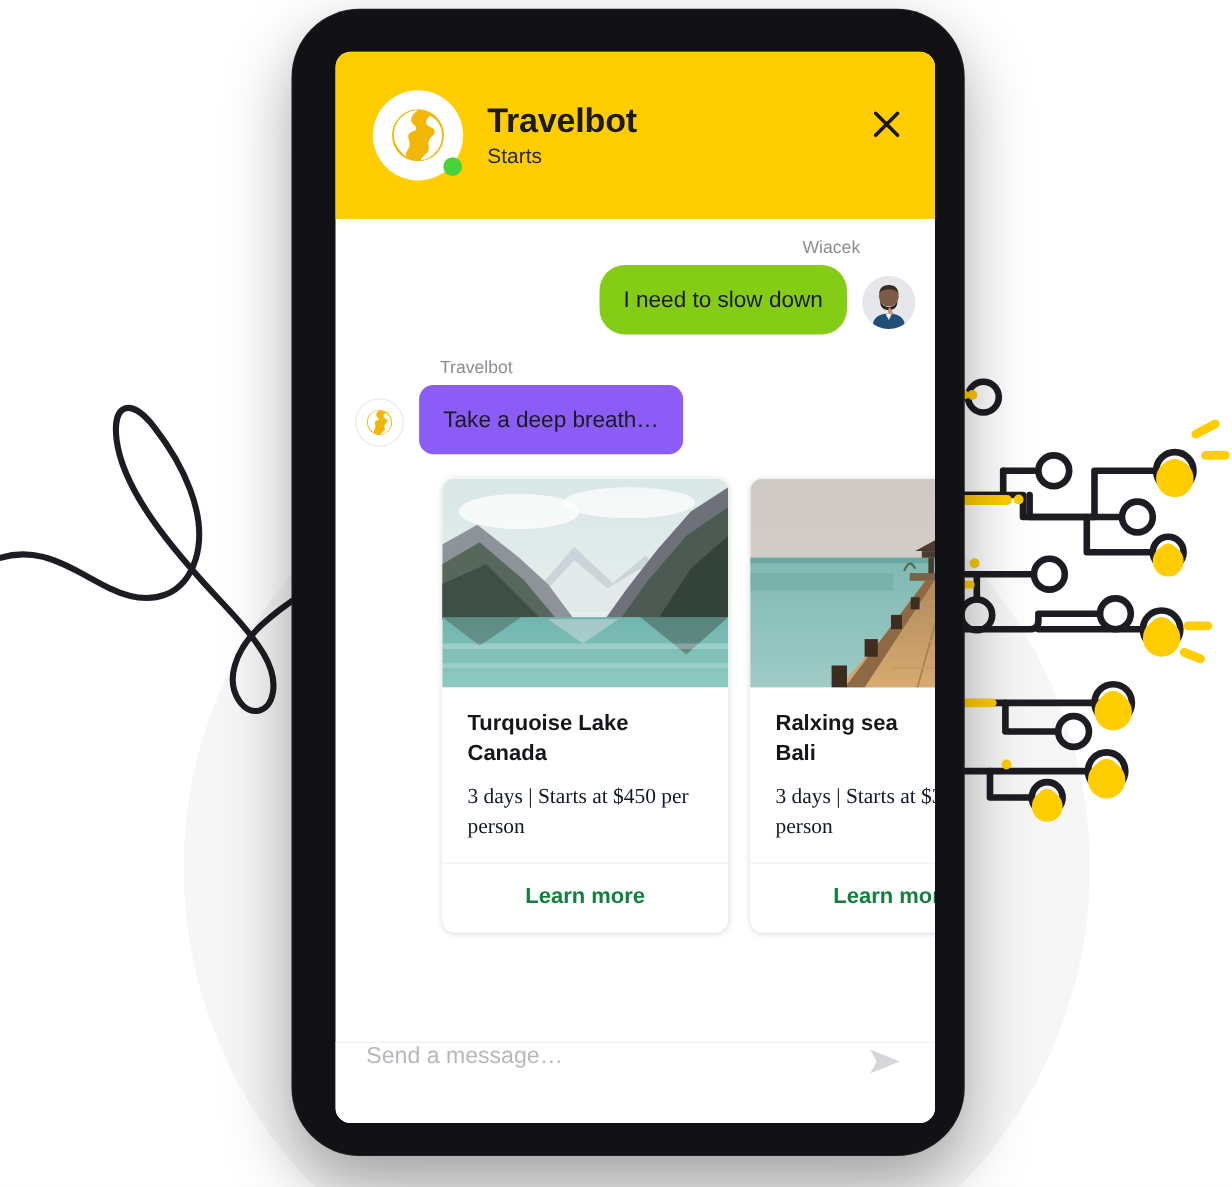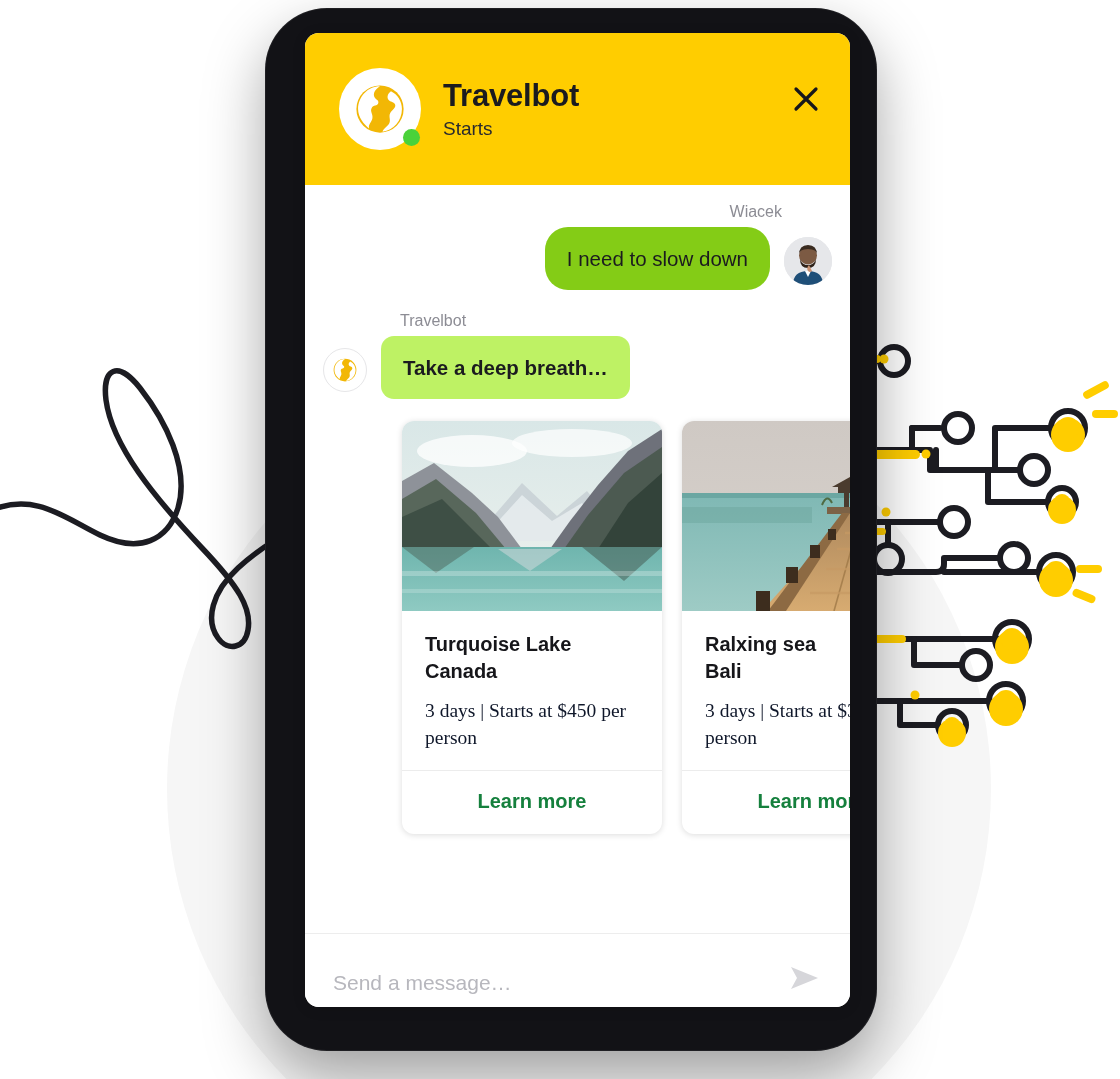--- a/index.html
+++ b/index.html
@@ -29,21 +29,21 @@
     border-radius: 62px;
     box-shadow: 0 26px 60px rgba(0,0,0,.35);
   }
   .phone::after{
     content:""; position:absolute; inset:0; border-radius:62px;
     box-shadow: inset 0 0 0 1px rgba(255,255,255,.06);
   }
 
   
   .chat {
-    position: absolute; left: 305px; top: 33px;
+    position: absolute; left: 305px; top: 47px;
     width: 545px; height: 974px;
     background: #ffffff;
     border-radius: 14px;
     overflow: hidden;
     display: flex; flex-direction: column;
     box-shadow: 0 2px 14px rgba(0,0,0,.12);
   }
 
   
   .chat-header {
@@ -100,21 +100,21 @@
 
   .bubble {
     border-radius: 13px;
     padding: 17px 22px;
     font-size: 20.5px;
     line-height: 1.42;
     color: #1b1b1f;
     max-width: 320px;
   }
   .bubble.out { background: #84cc16; border-radius: 23px; }
-  .bubble.in  { background: #bef264; font-weight: bold; }
+  .bubble.in  { background: #8b5cf6; }
 
   .user-avatar {
     width: 48px; height: 48px; border-radius: 50%;
     margin-left: 14px; margin-top: 10px;
     overflow: hidden; flex: 0 0 48px;
     background: #e3e4e7;
   }
   .mini-bot {
     width: 44px; height: 44px; border-radius: 50%;
     background: #fff; border: 1px solid #e6e6e8;
@@ -149,21 +149,21 @@
     text-align: center;
     padding: 19px 0 21px 0;
     color: #15803d; font-size: 20px; font-weight: 700;
     cursor: pointer;
   }
 
   
   .composer {
     flex: 0 0 74px;
     border-top: 1px solid #ededed;
-    display: flex; align-items: flex-end;
+    display: flex; align-items: flex-start;
     padding: 0 26px 12px 28px;
     background: #fff;
   }
   .composer input {
     flex: 1 1 auto; border: none; outline: none;
     font-size: 21px; color: #1b1b1f;
     font-family: "Liberation Sans", sans-serif;
     background: transparent;
   }
   .composer input::placeholder { color: #b7b7bd; }

